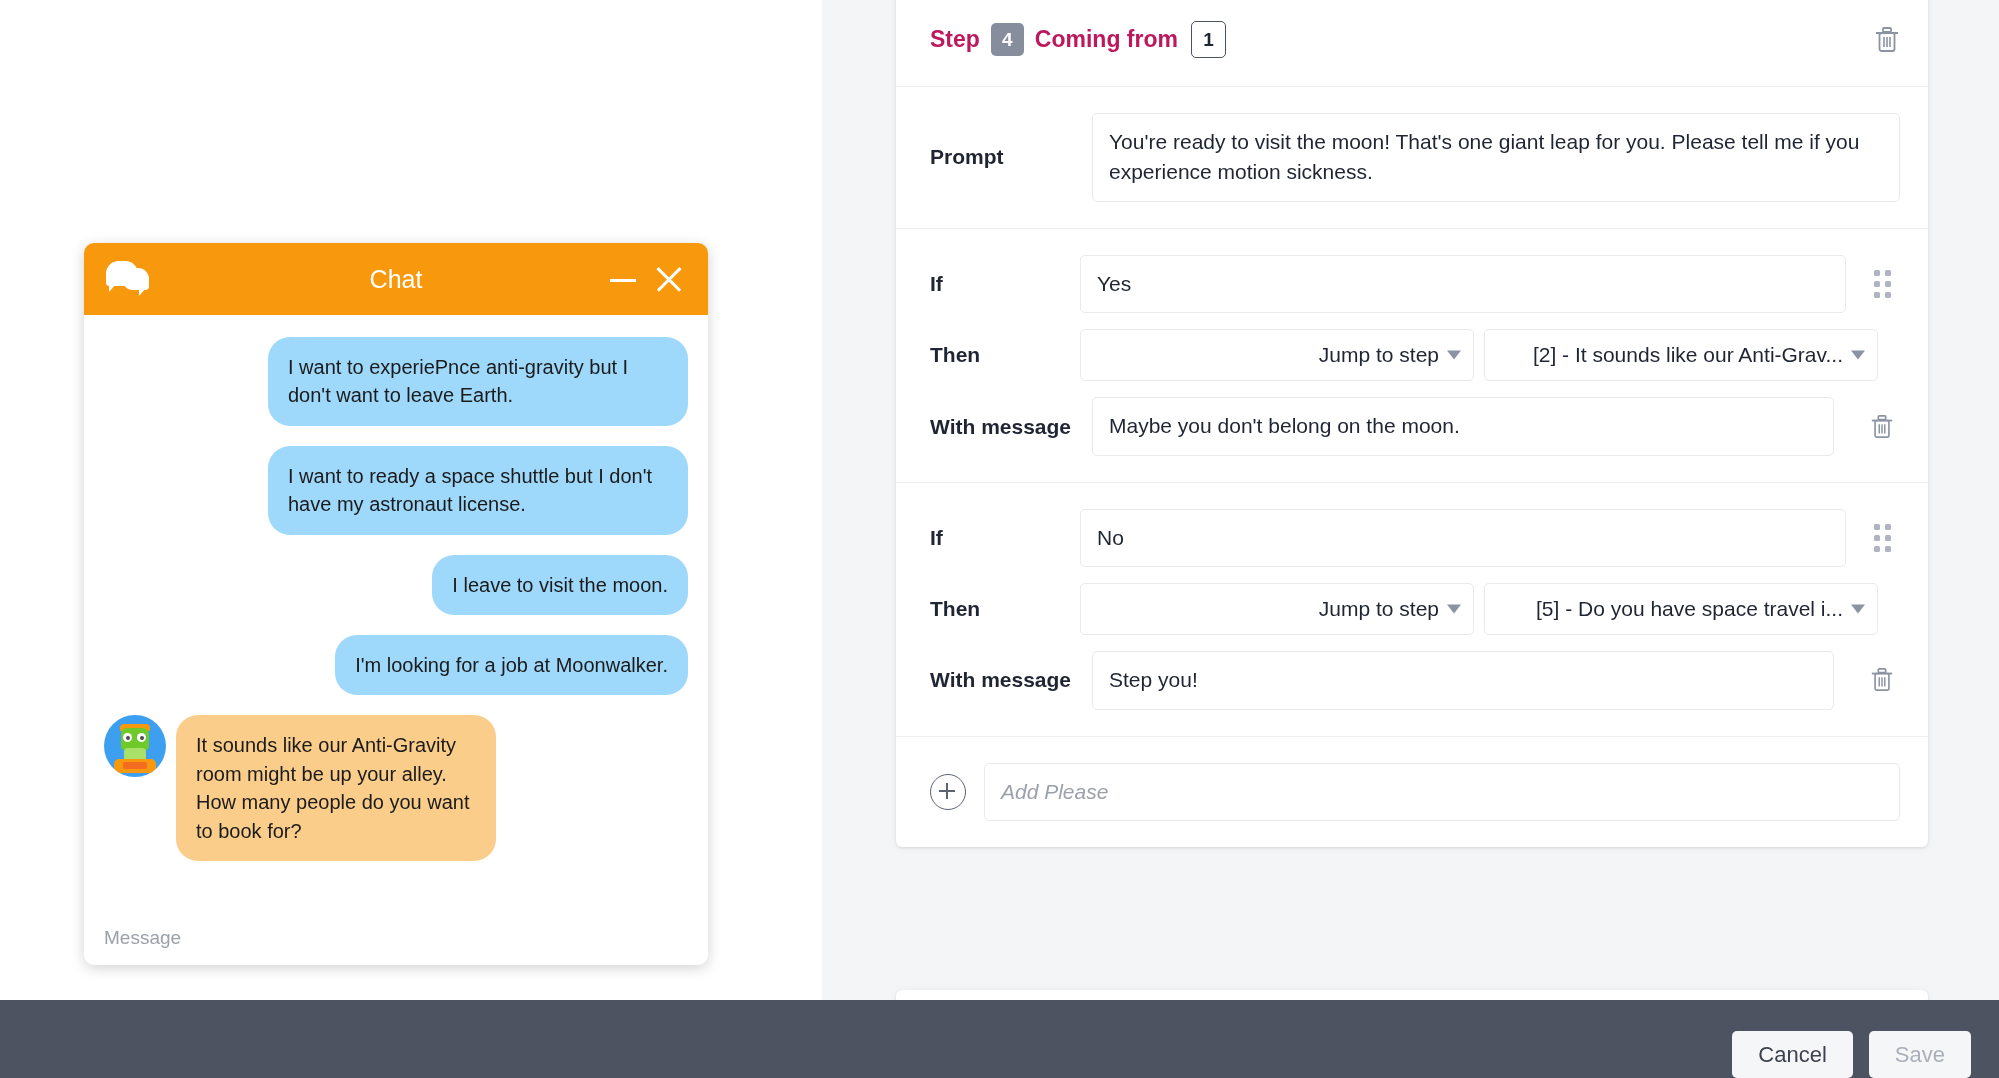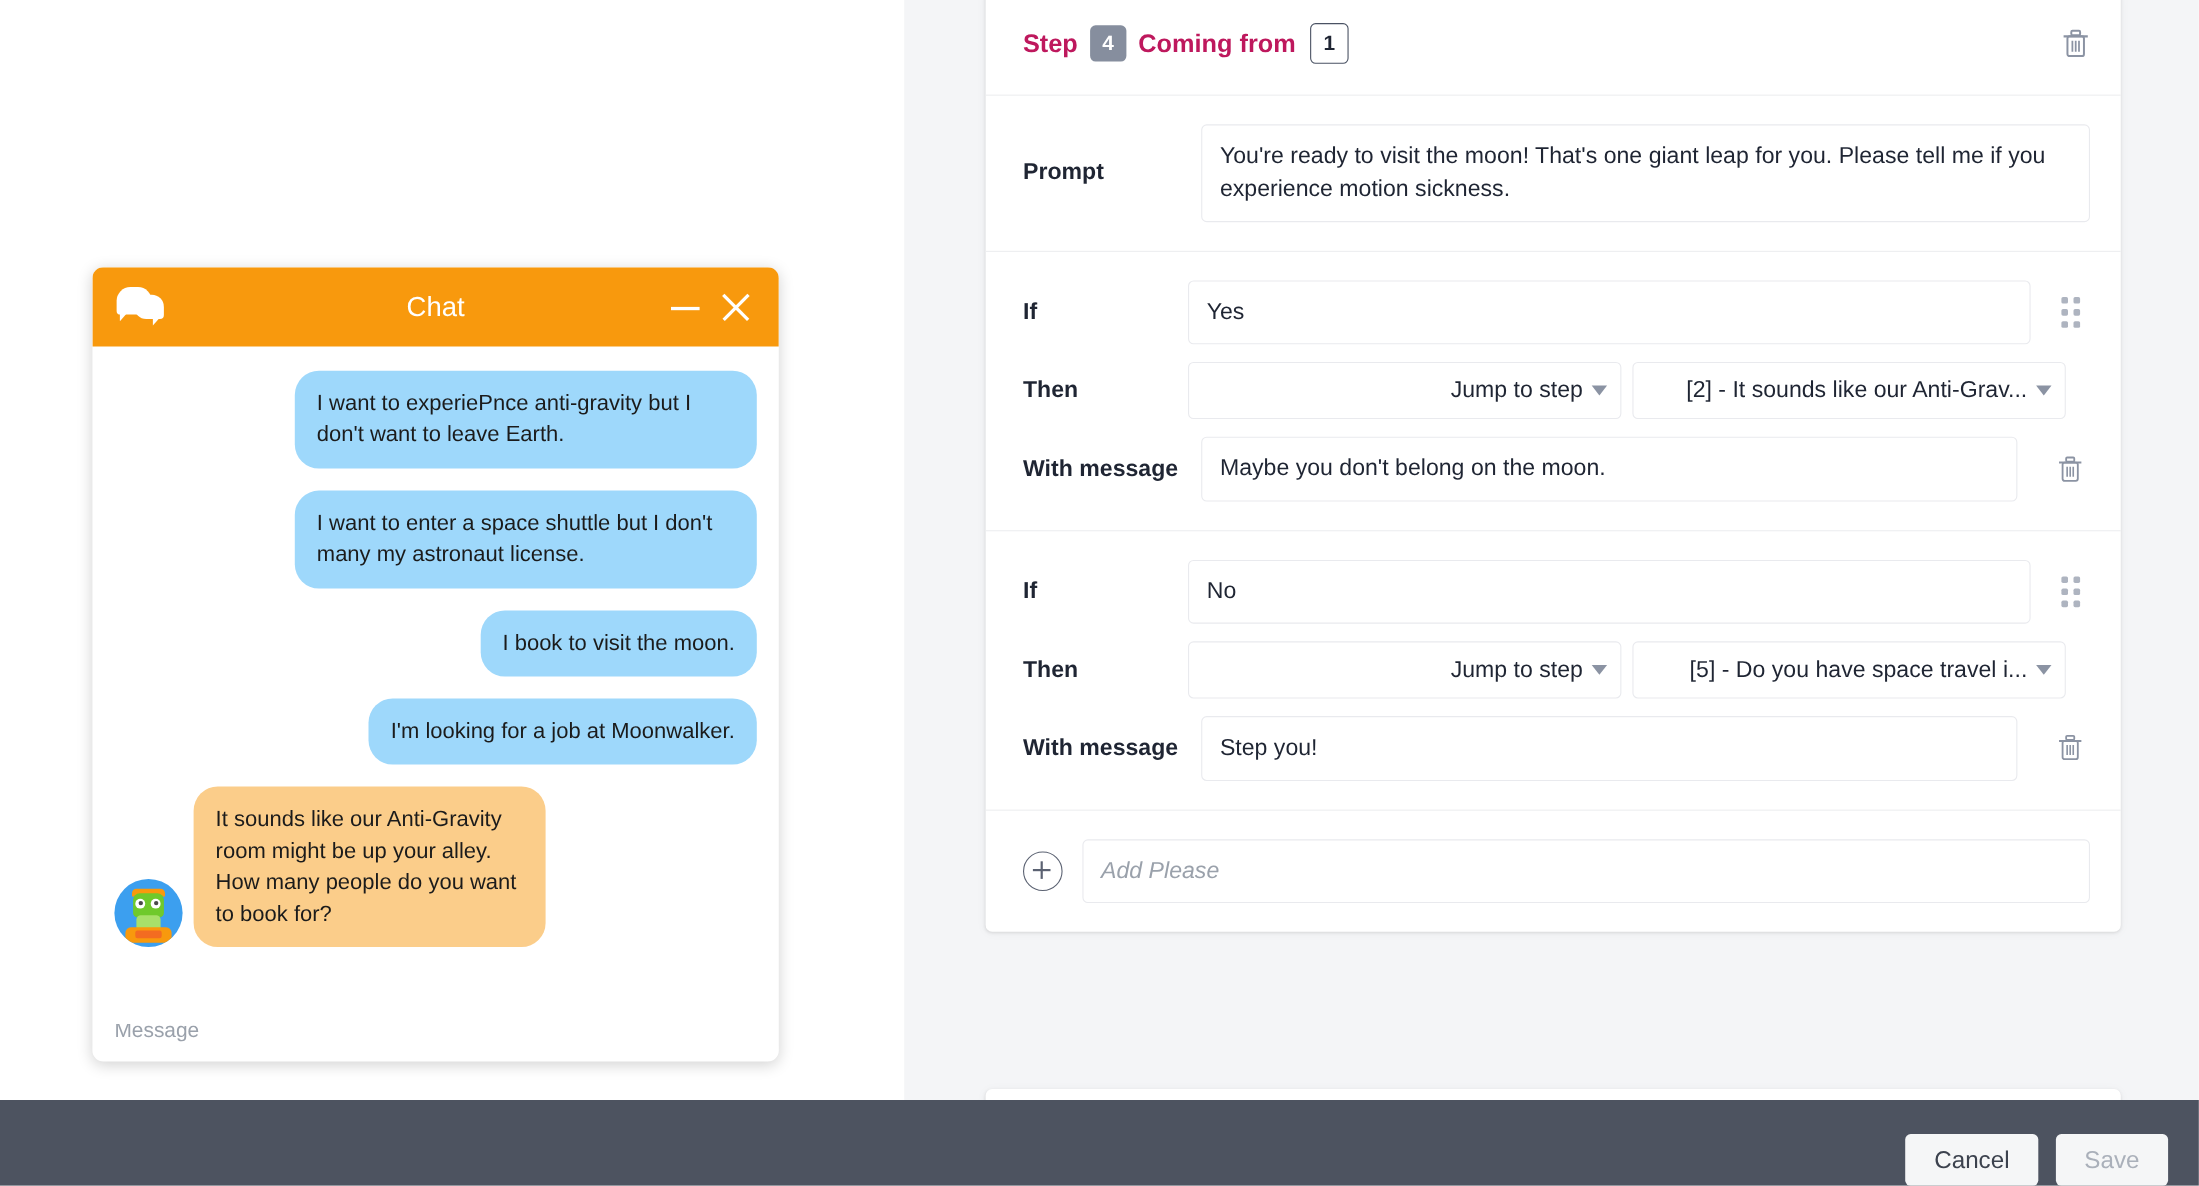--- a/index.html
+++ b/index.html
@@ -80,21 +80,21 @@
   }
   .chat-close:before { transform: rotate(45deg); }
   .chat-close:after { transform: rotate(-45deg); }
 
   .chat-body {
     flex: 1 1 auto;
     padding: 22px 20px 0 20px;
     display: flex; flex-direction: column; gap: 20px;
     overflow: hidden;
   }
-  .msg-row { display: flex; align-items: flex-end; gap: 10px; }
+  .msg-row { display: flex; gap: 10px; }
   .msg-row.user { justify-content: flex-end; }
   .msg-row.bot  { justify-content: flex-start; }
   .bubble {
     max-width: 420px;
     padding: 16px 20px;
     border-radius: 22px;
     font-size: 20px; line-height: 1.42;
     color: #1b1b1b;
     word-wrap: break-word;
   }
@@ -313,25 +313,25 @@
         </div>
       </div>
 
       <div class="chat-body">
 
         <div class="msg-row user">
           <div class="bubble blue">I want to experiePnce anti-gravity but I don't want to leave Earth.</div>
         </div>
 
         <div class="msg-row user">
-          <div class="bubble blue">I want to enter a space shuttle but I don't many my astronaut license.</div>
+          <div class="bubble blue">I want to ready a space shuttle but I don't have my astronaut license.</div>
         </div>
 
         <div class="msg-row user">
-          <div class="bubble blue">I book to visit the moon.</div>
+          <div class="bubble blue">I leave to visit the moon.</div>
         </div>
 
         <div class="msg-row user">
           <div class="bubble blue">I'm looking for a job at Moonwalker.</div>
         </div>
 
         <div class="msg-row bot">
           <div class="avatar">
             <div class="cap"></div>
             <div class="head"></div>

